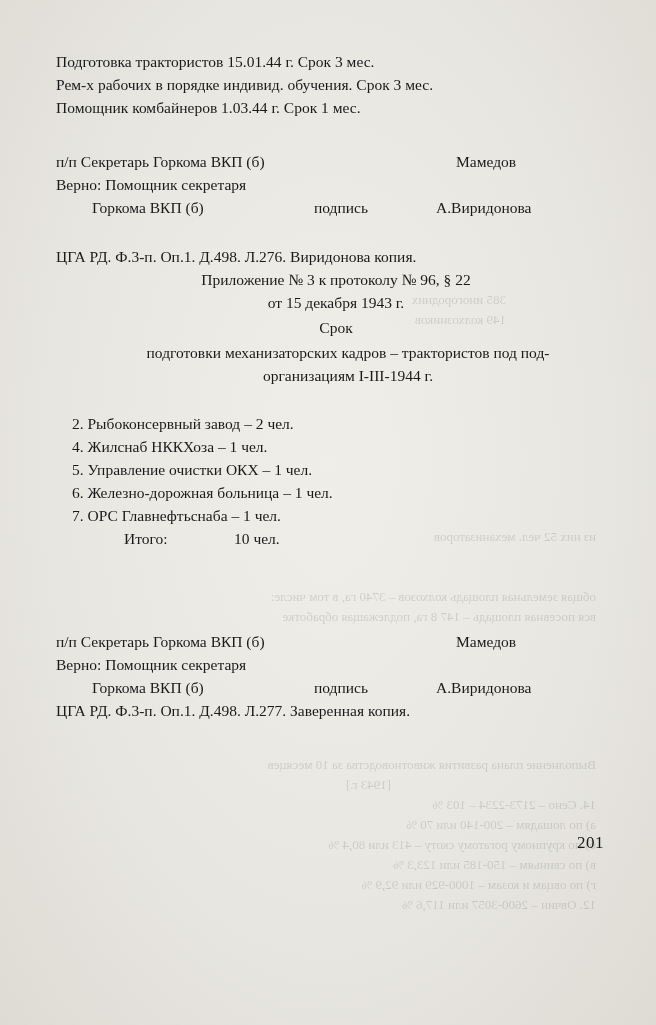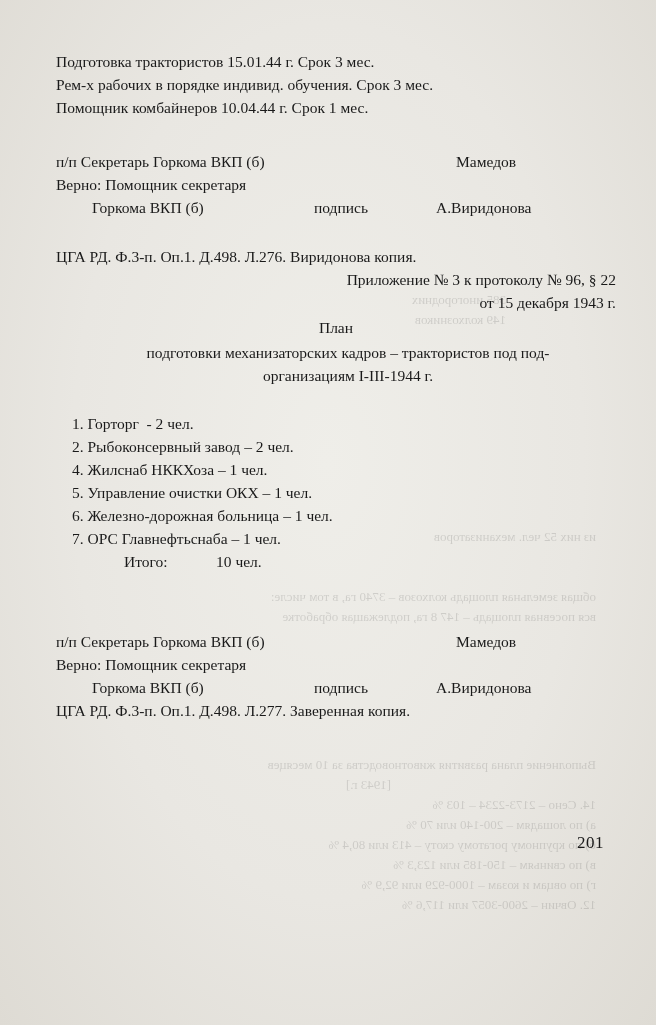--- a/index.html
+++ b/index.html
@@ -50,21 +50,21 @@
   }
 
   .block {
     position: absolute;
     font-size: 15.5px;
     line-height: 23px;
   }
 
   .ln { white-space: pre; }
   .center { text-align: center; }
-  .right { text-align: right; }
+  .right { text-align: center; }
 
   .page-number {
     position: absolute;
     right: 52px;
     bottom: 30px;
     font-size: 17px;
     letter-spacing: 0.5px;
   }
 
   .two-col {
@@ -91,21 +91,21 @@
     <div class="bl" style="left:60px; top:527px;">из них 52 чел. механизаторов</div>
     <div class="bl" style="left:150px; top:290px;">385 иногородних</div>
     <div class="bl" style="left:150px; top:310px;">149 колхозников</div>
   </div>
 
   <div class="content">
 
     <div class="block" style="left:56px; top:50px; width:560px;">
       <div class="ln">Подготовка трактористов 15.01.44 г. Срок 3 мес.</div>
       <div class="ln">Рем-х рабочих в порядке индивид. обучения. Срок 3 мес.</div>
-      <div class="ln">Помощник комбайнеров 10.04.44 г. Срок 1 мес.</div>
+      <div class="ln">Помощник комбайнеров 1.03.44 г. Срок 1 мес.</div>
     </div>
 
     <div class="block" style="left:56px; top:150px; width:560px;">
       <div class="two-col">
         <span style="width:400px; display:inline-block;">п/п Секретарь Горкома ВКП (б)</span>
         <span>Мамедов</span>
       </div>
       <div class="ln">Верно: Помощник секретаря</div>
       <div class="two-col">
         <span style="width:258px; display:inline-block; padding-left:36px; box-sizing:border-box;">Горкома ВКП (б)</span>
@@ -114,35 +114,34 @@
       </div>
     </div>
 
     <div class="block" style="left:56px; top:245px; width:560px;">ЦГА РД. Ф.3-п. Оп.1. Д.498. Л.276. Виридонова копия.</div>
 
     <div class="block" style="left:56px; top:268px; width:560px;">
       <div class="ln right">Приложение № 3 к протоколу № 96, § 22</div>
       <div class="ln right">от 15 декабря 1943 г.</div>
     </div>
 
-    <div class="block center" style="left:56px; top:316px; width:560px;">План</div>
+    <div class="block center" style="left:56px; top:316px; width:560px;">Срок</div>
 
     <div class="block" style="left:48px; top:341px; width:600px;">
       <div class="ln center">подготовки механизаторских кадров – трактористов под под-</div>
       <div class="ln center">организациям I-III-1944 г.</div>
     </div>
 
     <div class="block" style="left:72px; top:412px; width:560px;">
-      <div class="ln">1. Горторг  - 2 чел.</div>
       <div class="ln">2. Рыбоконсервный завод – 2 чел.</div>
       <div class="ln">4. Жилснаб НККХоза – 1 чел.</div>
       <div class="ln">5. Управление очистки ОКХ – 1 чел.</div>
       <div class="ln">6. Железно-дорожная больница – 1 чел.</div>
       <div class="ln">7. ОРС Главнефтьснаба – 1 чел.</div>
-      <div class="two-col" style="padding-left:52px;">
+      <div class="two-col" style="padding-left:52px;gap:18px;">
         <span style="width:92px; display:inline-block;">Итого:</span>
         <span>10 чел.</span>
       </div>
     </div>
 
     <div class="block" style="left:56px; top:630px; width:560px;">
       <div class="two-col">
         <span style="width:400px; display:inline-block;">п/п Секретарь Горкома ВКП (б)</span>
         <span>Мамедов</span>
       </div>

